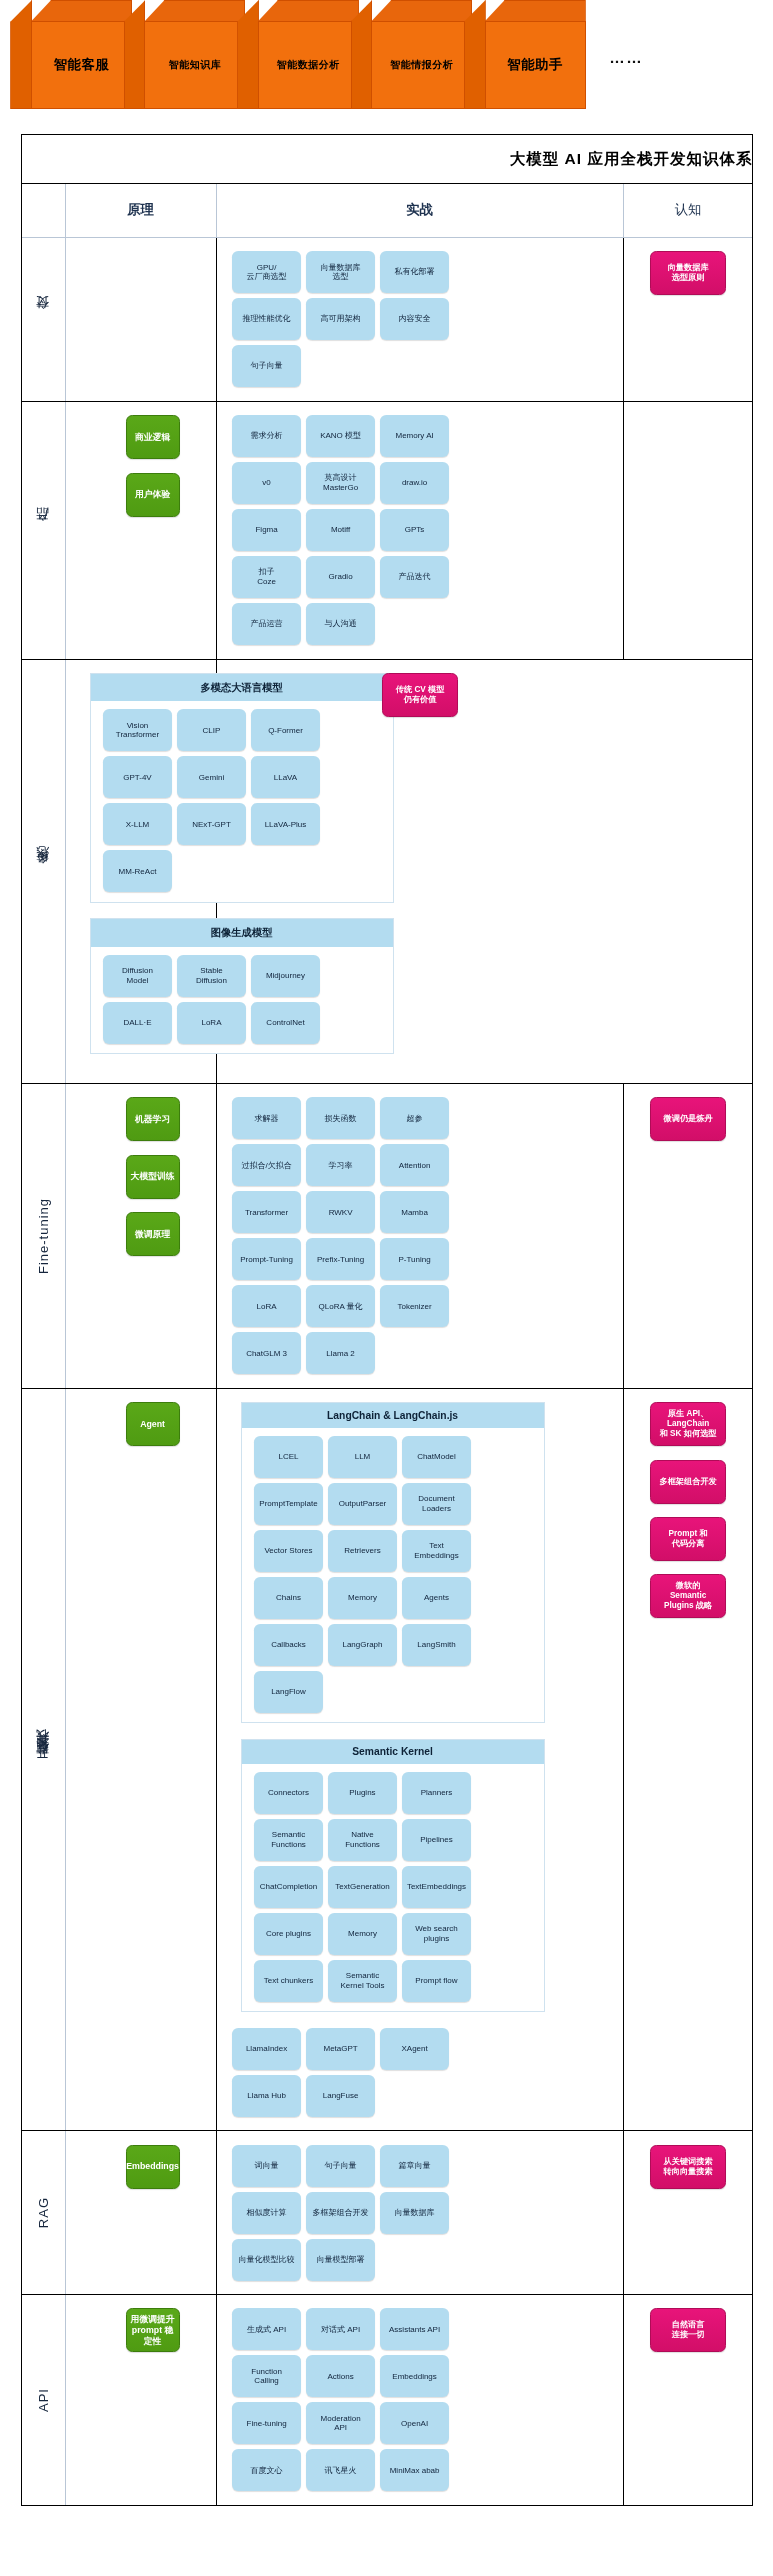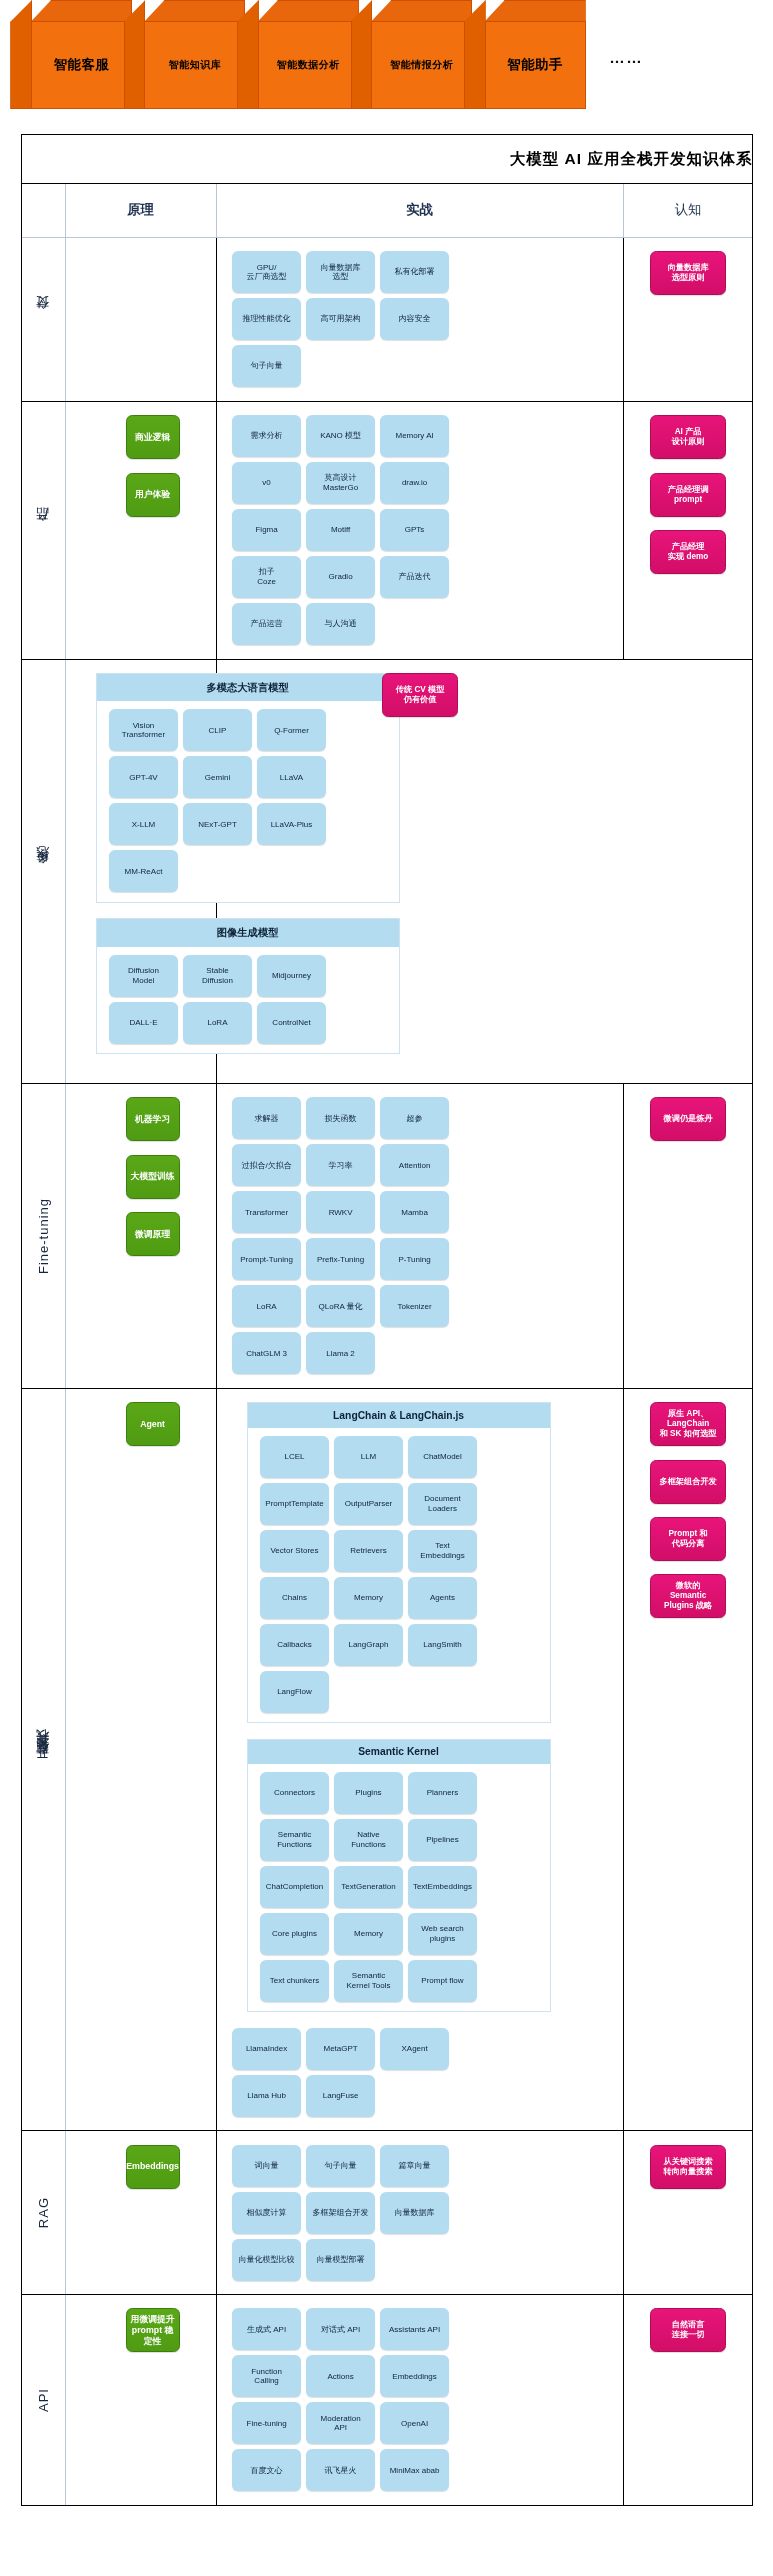--- a/index.html
+++ b/index.html
@@ -110,21 +110,21 @@
   }
   .principle-chips .chip { min-height: 44px; font-size: 8.8px; }
   .cognition-chips {
     display: grid; grid-template-columns: 76px; gap: 13.4px;
     justify-content: center; padding: 0 5.2px;
   }
   .cognition-chips .chip { min-height: 44px; font-size: 8.2px; }
 
   
   .group {
-    width: 304px; margin-left: 30px; margin-bottom: 15.5px;
+    width: 304px; margin-left: 24px; margin-bottom: 15.5px;
     border: 0.5px solid #cfe2ef; background: #fff;
   }
   .group-title {
     background: #b3dcf0; color: #0d2237; font-weight: 700;
     font-size: 10.3px; text-align: center; padding: 6.7px 0;
   }
   .group .chips { padding: 8.2px 0 9.3px 12.4px; }
 </style>
 </head>
 <body>
@@ -212,27 +212,20 @@
               <div class="chip">莫高设计<br>MasterGo</div>
               <div class="chip">draw.io</div>
               <div class="chip">Figma</div>
               <div class="chip">Motiff</div>
               <div class="chip">GPTs</div>
               <div class="chip">扣子<br>Coze</div>
               <div class="chip">Gradio</div>
               <div class="chip">产品迭代</div>
               <div class="chip">产品运营</div>
               <div class="chip">与人沟通</div>
-            </div>
-          </div>
-          <div class="cell cognition">
-            <div class="cognition-chips">
-              <div class="chip pink">AI 产品<br>设计原则</div>
-              <div class="chip pink">产品经理调<br>prompt</div>
-              <div class="chip pink">产品经理<br>实现 demo</div>
             </div>
           </div>
         </div>
         <div class="grid-row">
           <div class="cell rowlabel">
             <div class="vlabel">多模态</div>
           </div>
           <div class="cell practice">
             <div class="group">
               <div class="group-title">多模态大语言模型</div>

